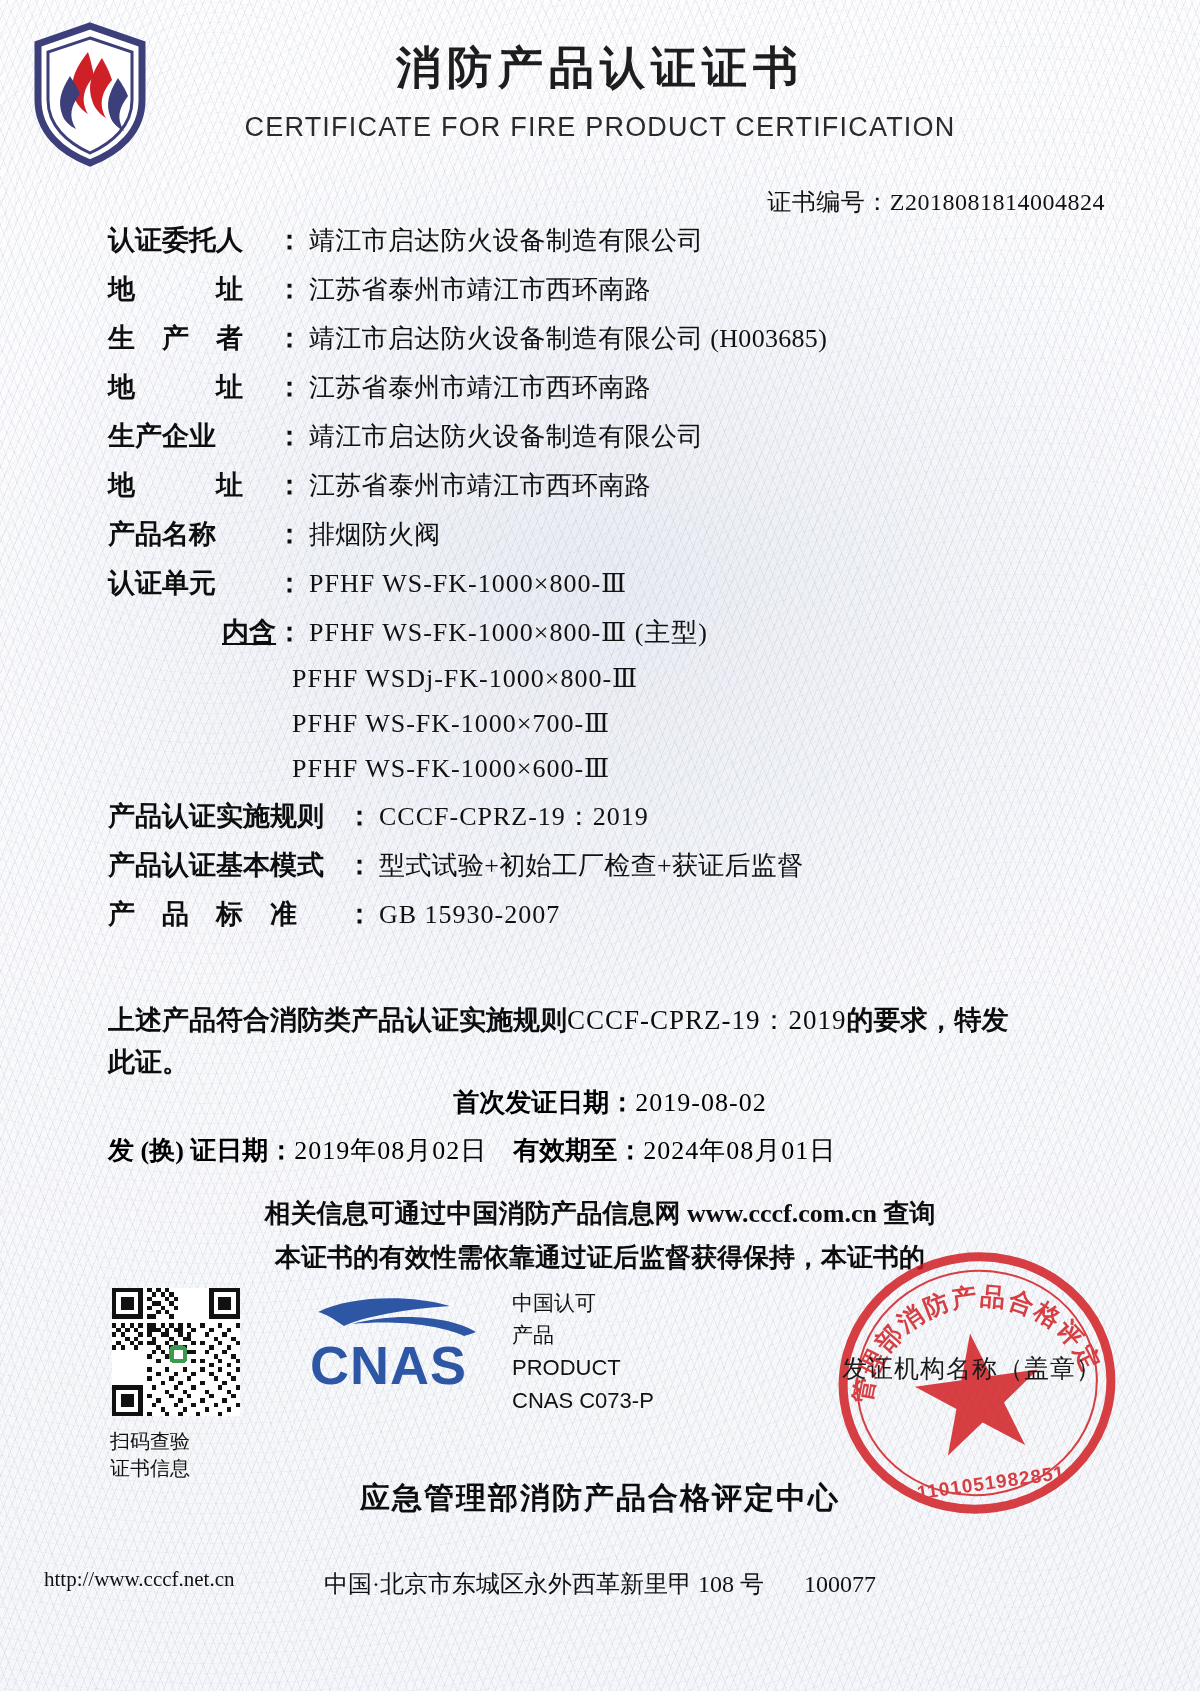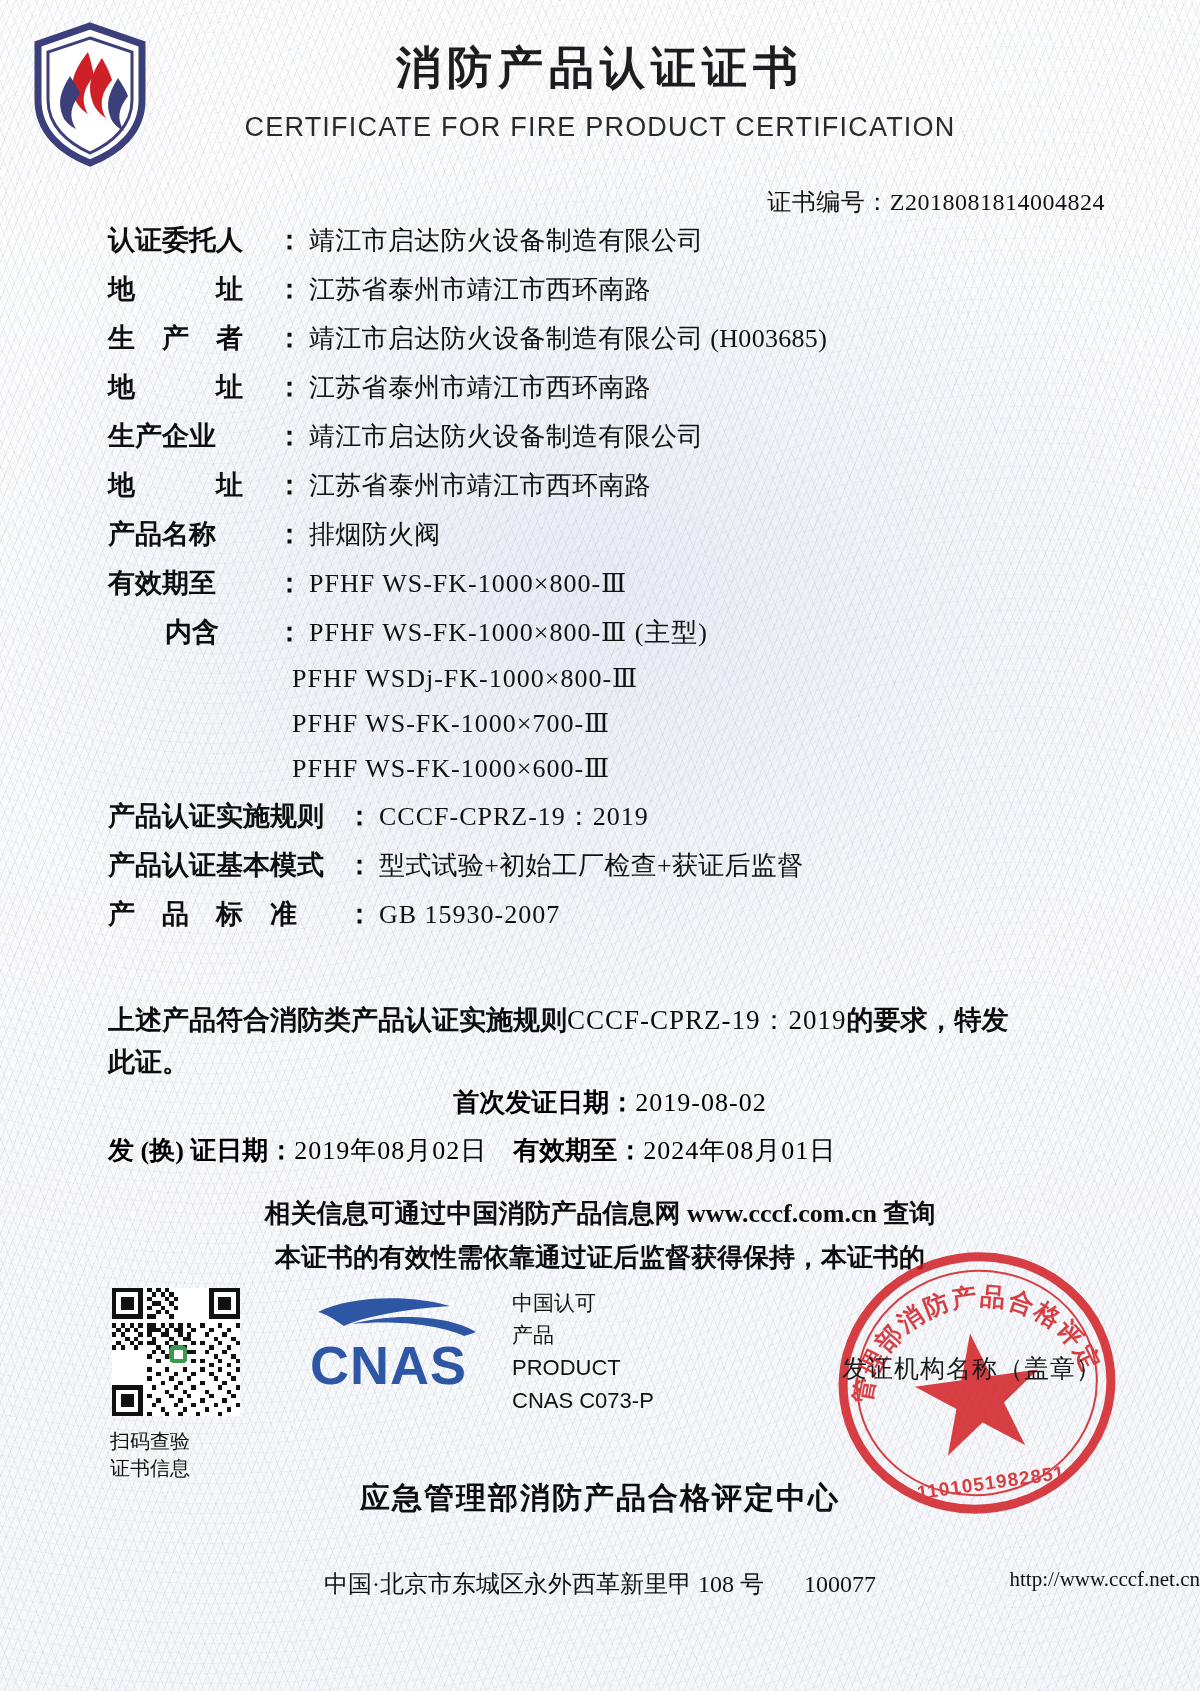--- a/index.html
+++ b/index.html
@@ -104,22 +104,23 @@
     font-size: 26px;
     color: #111;
     letter-spacing: 0.3px;
   }
   .val.cn { font-weight: normal; }
   .mono {
     font-family: "Liberation Serif", "DejaVu Serif", serif;
     letter-spacing: 1px;
   }
   .row.sub .lab {
-    text-align: center;
+    text-align: right;
     padding-right: 0;
+    text-decoration: underline;
   }
   .unit-line {
     margin-bottom: 14px;
     font-size: 26px;
     padding-left: 168px;
     letter-spacing: 1px;
   }
   .unit-line .txt { padding-left: 16px; }
 
   
@@ -233,23 +234,24 @@
     text-align: center;
     font-size: 24px;
     color: #111;
     margin-top: 40px;
   }
   .addr .zip { display: inline-block; padding-left: 40px; }
   .url {
     position: absolute;
     left: 0; right: 0;
     top: 1567px;
-    text-align: right;
+    text-align: left;
     font-size: 21px;
     color: #111;
+    padding-left: 44px;
   }
 </style>
 </head>
 <body>
 
 <div id="cert">
   <div class="guilloche"></div>
 
   <div class="logo">
     <svg width="120" height="145" viewBox="0 0 120 145">
@@ -309,21 +311,21 @@
         <span class="val cn">江苏省泰州市靖江市西环南路</span>
       </div>
 
     <div class="row">
         <span class="lab">产品名称</span>
         <span class="colon">：</span>
         <span class="val cn">排烟防火阀</span>
       </div>
 
     <div class="row">
-        <span class="lab">有效期至</span>
+        <span class="lab">认证单元</span>
         <span class="colon">：</span>
         <span class="val mono">PFHF  WS-FK-1000×800-Ⅲ</span>
       </div>
 
     <div class="row sub">
       <span class="lab">内含</span>
         <span class="colon">：</span>
         <span class="val mono">PFHF  WS-FK-1000×800-Ⅲ (主型)</span>
     </div>
     <div class="unit-line"><span class="val mono txt">PFHF  WSDj-FK-1000×800-Ⅲ</span></div>

